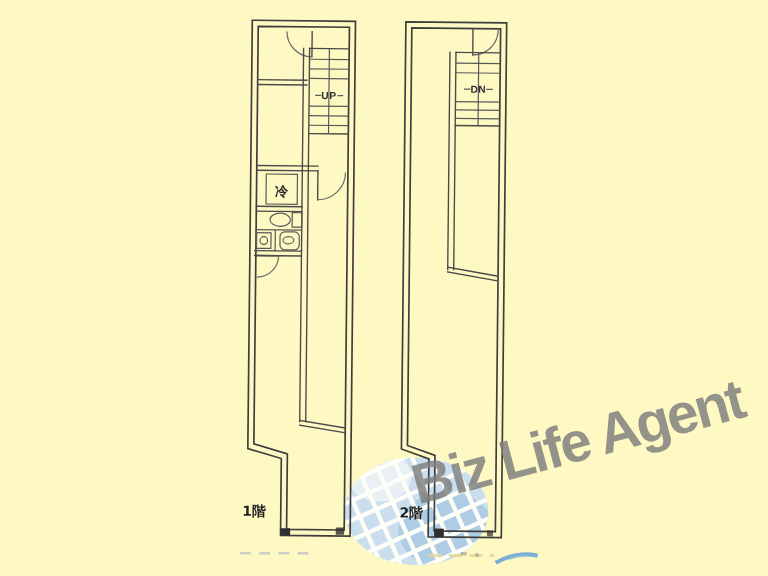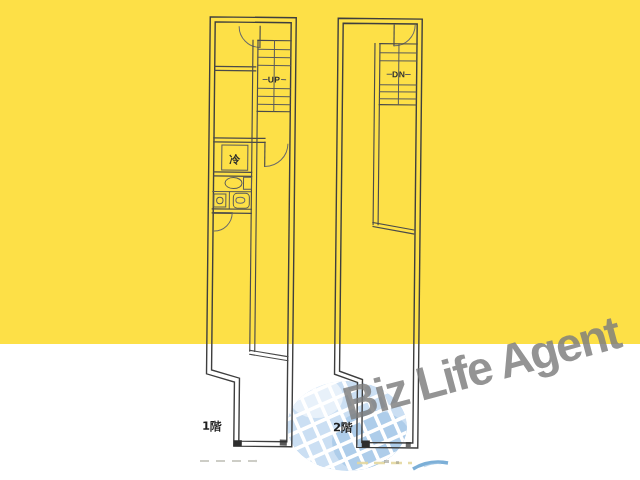--- a/index.html
+++ b/index.html
@@ -1,17 +1,17 @@
 <!DOCTYPE html>
 <html><head>
 <meta charset="utf-8">
 <style>
   html,body{margin:0;padding:0;}
   body{width:640px;height:480px;overflow:hidden;background:#fff;}
-  .canvas{position:relative;width:640px;height:344px;background:#fde047;
+  .canvas{position:relative;width:640px;height:480px;background:#fef9c3;
           font-family:"Liberation Sans",sans-serif;}
   svg{position:absolute;left:0;top:0;}
   
   .w   {stroke:#3e3e3e;stroke-width:1.4;fill:none;stroke-linecap:square;}
   .wi  {stroke:#4a4a4a;stroke-width:1.15;fill:none;stroke-linecap:square;}
   .fx  {stroke:#5a5a5a;stroke-width:1;fill:none;}
   .arc {stroke:#6a6a6a;stroke-width:1;fill:none;}
   .blk {fill:#2e2e2e;stroke:none;}
   text.stair-lab{font:bold 8.5px "Liberation Sans",sans-serif;fill:#2f2f2f;letter-spacing:.5px;}
   text.cjk-small{font:bold 11px "DejaVu Sans",sans-serif;fill:#2b2b2b;}

